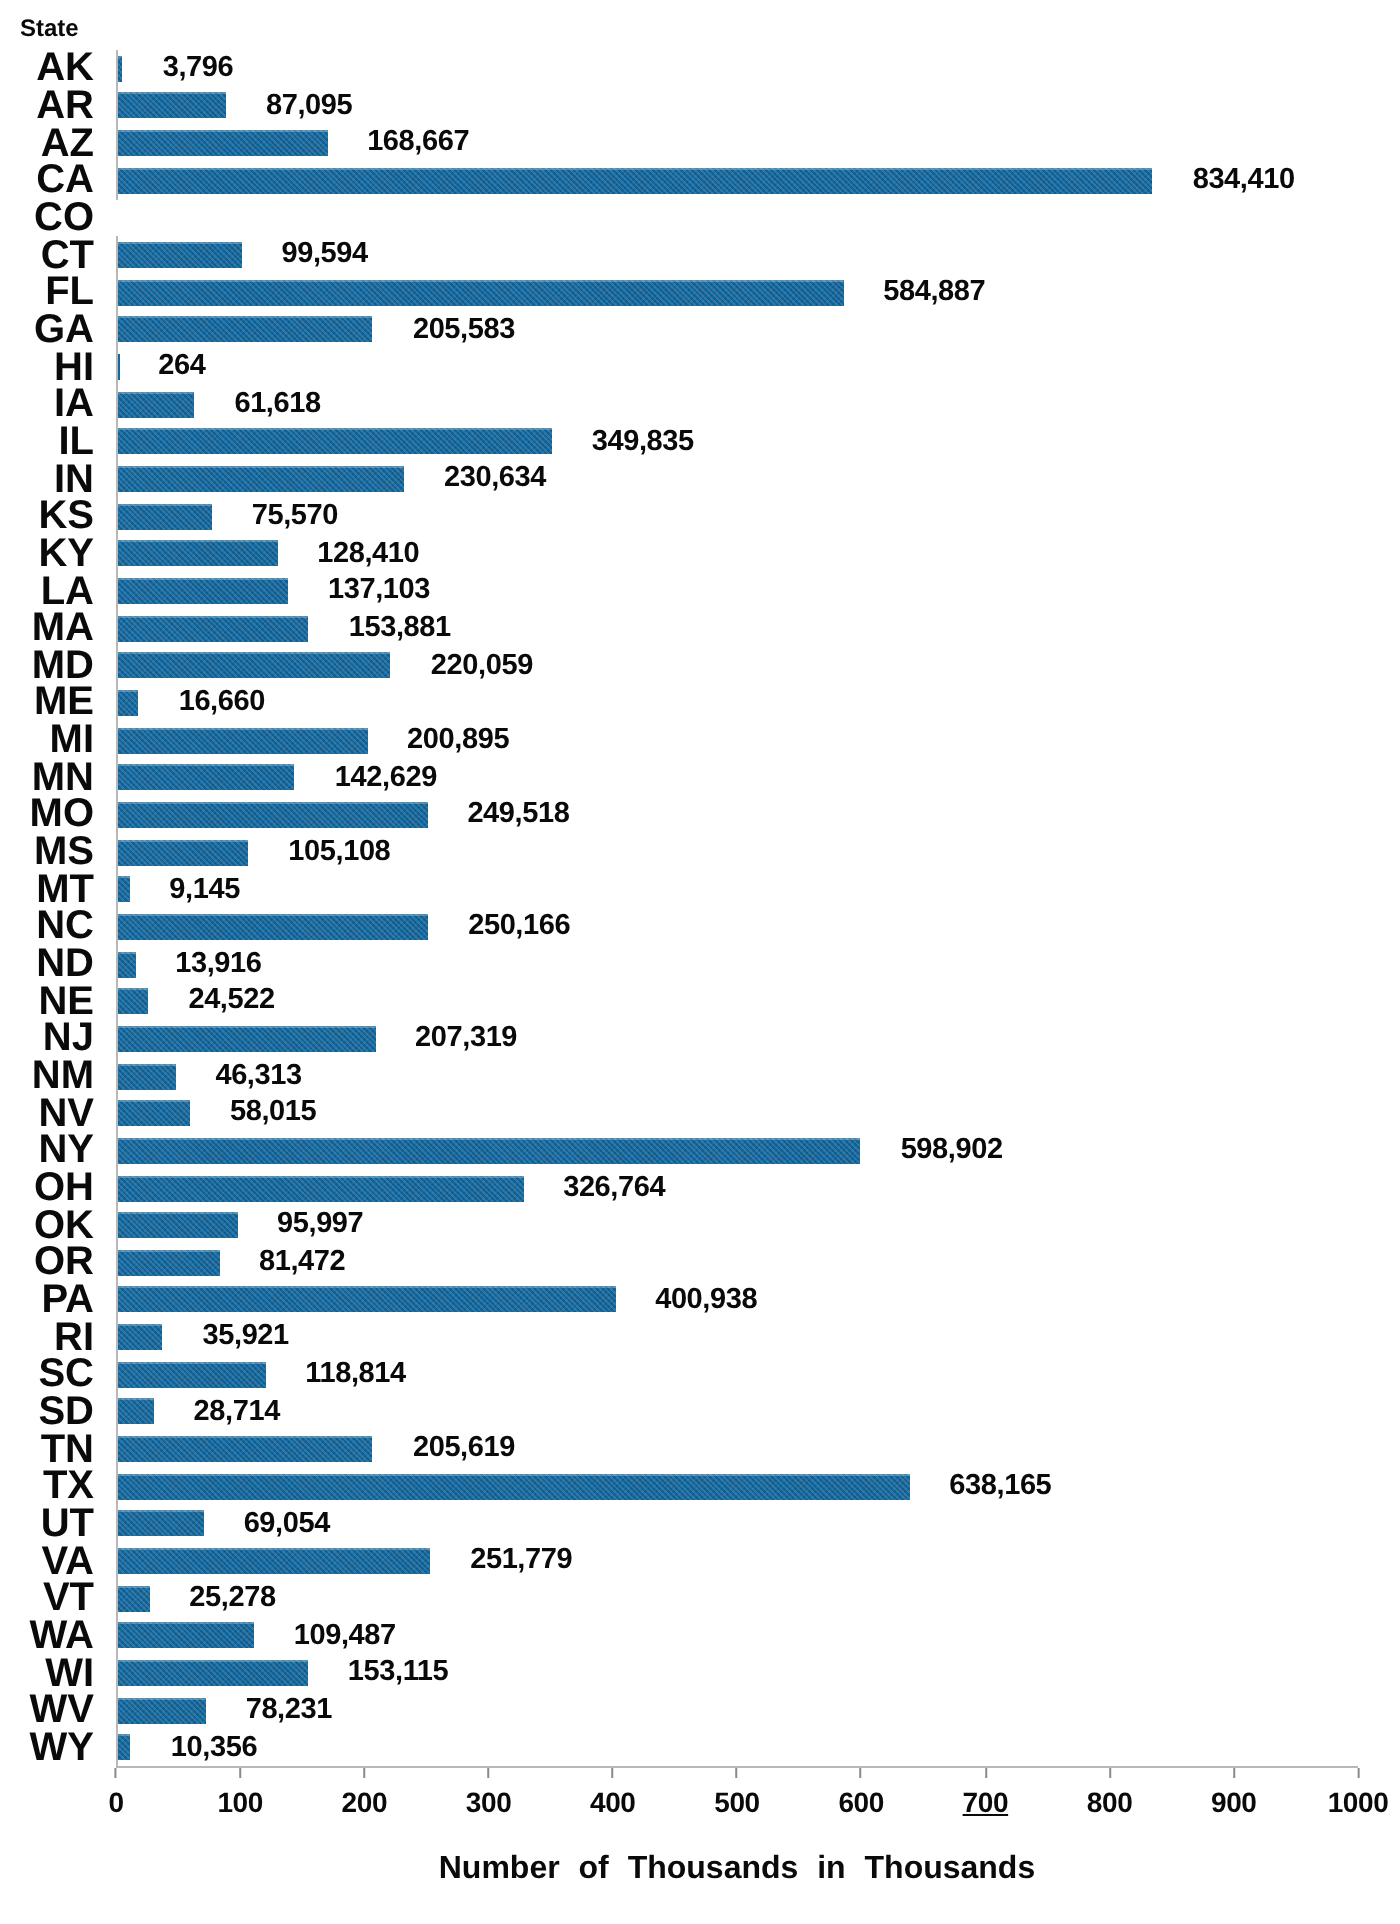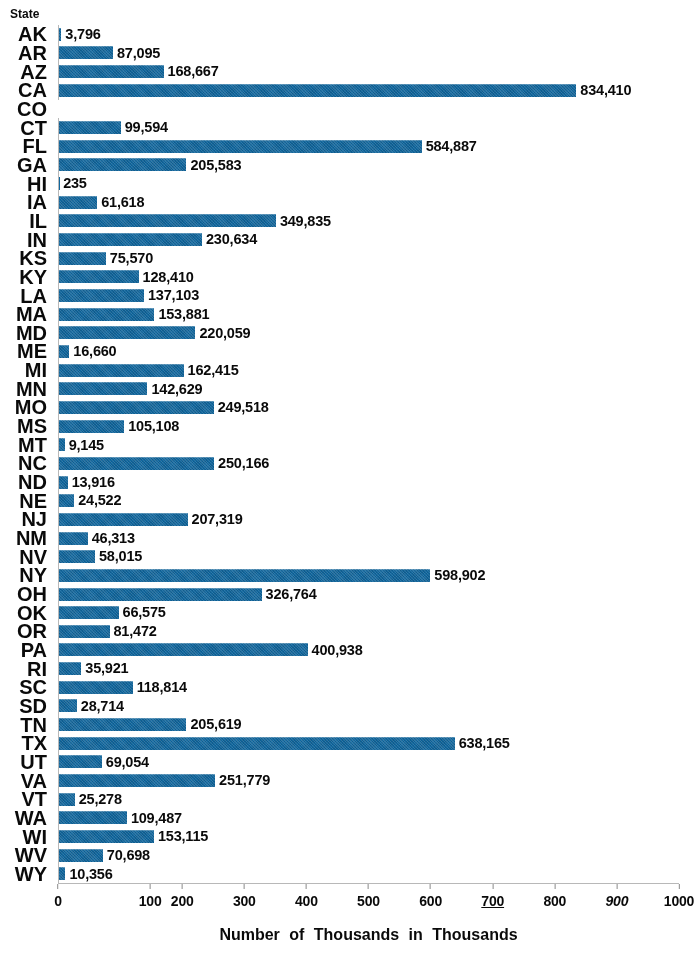--- a/index.html
+++ b/index.html
@@ -39,21 +39,21 @@
   }
   .bar{
     height:13px;flex:0 0 auto;
     background-color:var(--bar-color);
     background-image:
       repeating-linear-gradient(45deg, rgba(255,255,255,0.13) 0 1px, transparent 1px 2px),
       repeating-linear-gradient(-45deg, rgba(0,0,0,0.10) 0 1px, transparent 1px 2px);
     box-shadow:inset 0 1px 0 rgba(255,255,255,0.25);
   }
   .value-label{
-    margin-left:4px;font-size:14.5px;font-weight:bold;
+    margin-left:20px;font-size:14.5px;font-weight:bold;
     white-space:nowrap;line-height:1;letter-spacing:-0.2px;
   }
   .x-axis-line{
     margin-left:58px;width:621px;height:1px;background:var(--axis-color);
   }
   .x-axis-ticks{
     margin-left:58px;width:621px;height:30px;position:relative;
   }
   .tick{
     position:absolute;top:0;transform:translateX(-50%);
@@ -131,21 +131,21 @@
     <div class="bar-track">
       <div class="bar" style="width: 20.5583%;"></div>
       <div class="value-label">205,583</div>
     </div>
   </div>
 
   <div class="row">
     <div class="state-label">HI</div>
     <div class="bar-track">
       <div class="bar" style="width: 0.0235%;"></div>
-      <div class="value-label">235</div>
+      <div class="value-label">264</div>
     </div>
   </div>
 
   <div class="row">
     <div class="state-label">IA</div>
     <div class="bar-track">
       <div class="bar" style="width: 6.1618%;"></div>
       <div class="value-label">61,618</div>
     </div>
   </div>
@@ -211,21 +211,21 @@
     <div class="bar-track">
       <div class="bar" style="width: 1.666%;"></div>
       <div class="value-label">16,660</div>
     </div>
   </div>
 
   <div class="row">
     <div class="state-label">MI</div>
     <div class="bar-track">
       <div class="bar" style="width: 20.0895%;"></div>
-      <div class="value-label">162,415</div>
+      <div class="value-label">200,895</div>
     </div>
   </div>
 
   <div class="row">
     <div class="state-label">MN</div>
     <div class="bar-track">
       <div class="bar" style="width: 14.2629%;"></div>
       <div class="value-label">142,629</div>
     </div>
   </div>
@@ -315,21 +315,21 @@
     <div class="bar-track">
       <div class="bar" style="width: 32.6764%;"></div>
       <div class="value-label">326,764</div>
     </div>
   </div>
 
   <div class="row">
     <div class="state-label">OK</div>
     <div class="bar-track">
       <div class="bar" style="width: 9.5997%;"></div>
-      <div class="value-label">66,575</div>
+      <div class="value-label">95,997</div>
     </div>
   </div>
 
   <div class="row">
     <div class="state-label">OR</div>
     <div class="bar-track">
       <div class="bar" style="width: 8.1472%;"></div>
       <div class="value-label">81,472</div>
     </div>
   </div>
@@ -419,41 +419,41 @@
     <div class="bar-track">
       <div class="bar" style="width: 15.3115%;"></div>
       <div class="value-label">153,115</div>
     </div>
   </div>
 
   <div class="row">
     <div class="state-label">WV</div>
     <div class="bar-track">
       <div class="bar" style="width: 7.0698%;"></div>
-      <div class="value-label">70,698</div>
+      <div class="value-label">78,231</div>
     </div>
   </div>
 
   <div class="row">
     <div class="state-label">WY</div>
     <div class="bar-track">
       <div class="bar" style="width: 1.0356%;"></div>
       <div class="value-label">10,356</div>
     </div>
   </div>
 </div>
 
   <div class="x-axis-line"></div>
 
   <div class="x-axis-ticks">
       <div class="tick" style="left: 0%;">
         <div class="tick-mark"></div>
         <div class="tick-label">0</div>
       </div>
-      <div class="tick" style="left: 10%; margin-left: 30px;">
+      <div class="tick" style="left: 10%;">
         <div class="tick-mark"></div>
         <div class="tick-label">100</div>
       </div>
       <div class="tick" style="left: 20%;">
         <div class="tick-mark"></div>
         <div class="tick-label">200</div>
       </div>
       <div class="tick" style="left: 30%;">
         <div class="tick-mark"></div>
         <div class="tick-label">300</div>
@@ -471,21 +471,21 @@
         <div class="tick-label">600</div>
       </div>
       <div class="tick" style="left: 70%; text-decoration: underline;">
         <div class="tick-mark"></div>
         <div class="tick-label">700</div>
       </div>
       <div class="tick" style="left: 80%; text-align: right;">
         <div class="tick-mark"></div>
         <div class="tick-label">800</div>
       </div>
-      <div class="tick" style="left: 90%; font-style: italic;">
+      <div class="tick" style="left: 90%;">
         <div class="tick-mark"></div>
         <div class="tick-label">900</div>
       </div>
       <div class="tick" style="left: 100%;">
         <div class="tick-mark"></div>
         <div class="tick-label">1000</div>
       </div>
     </div>
 
   <div class="x-axis-title">Number of Thousands in Thousands</div>

